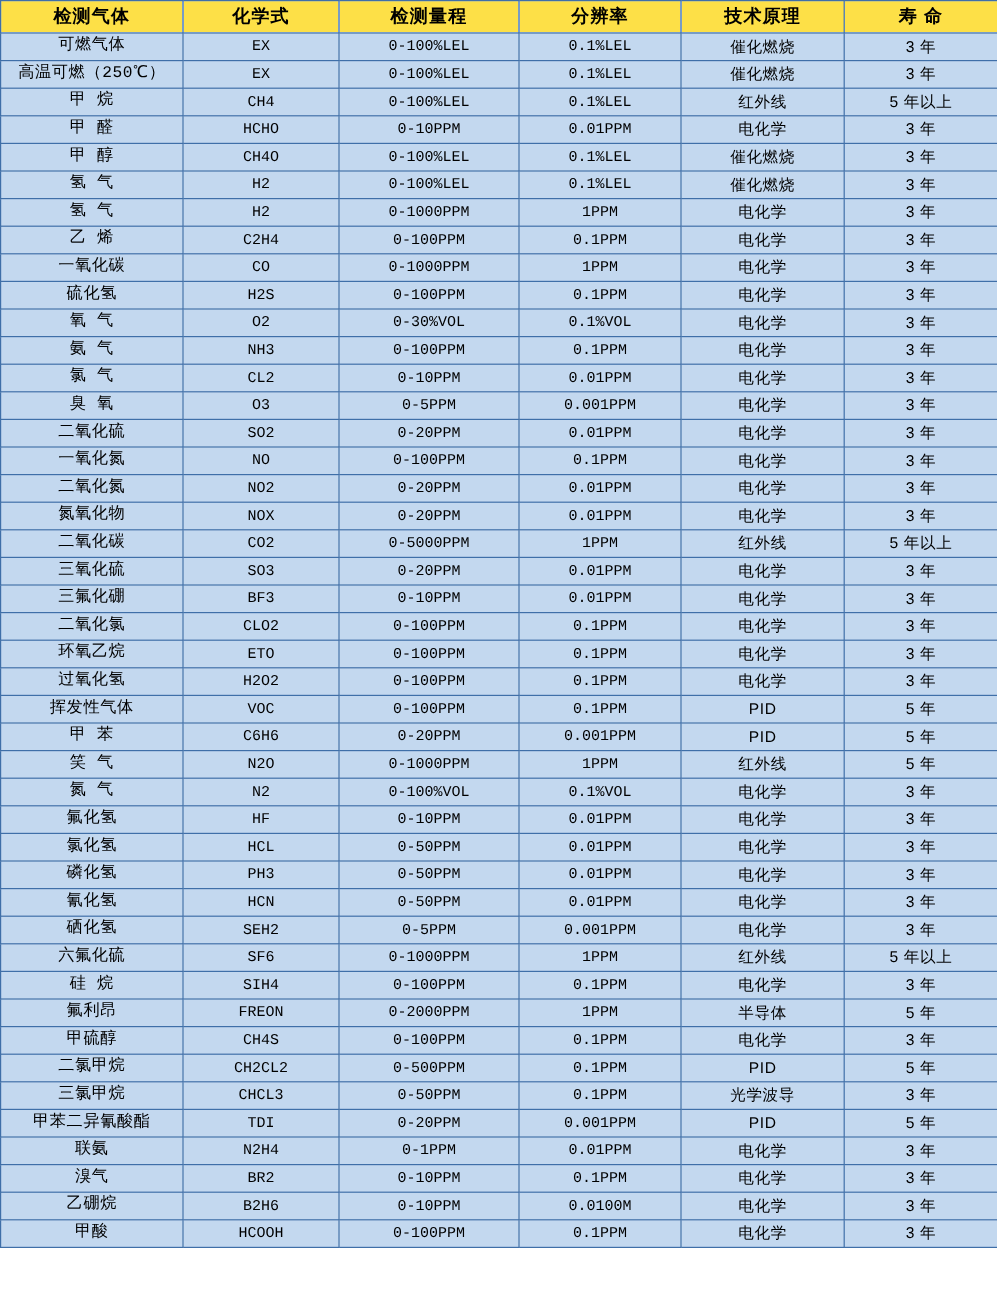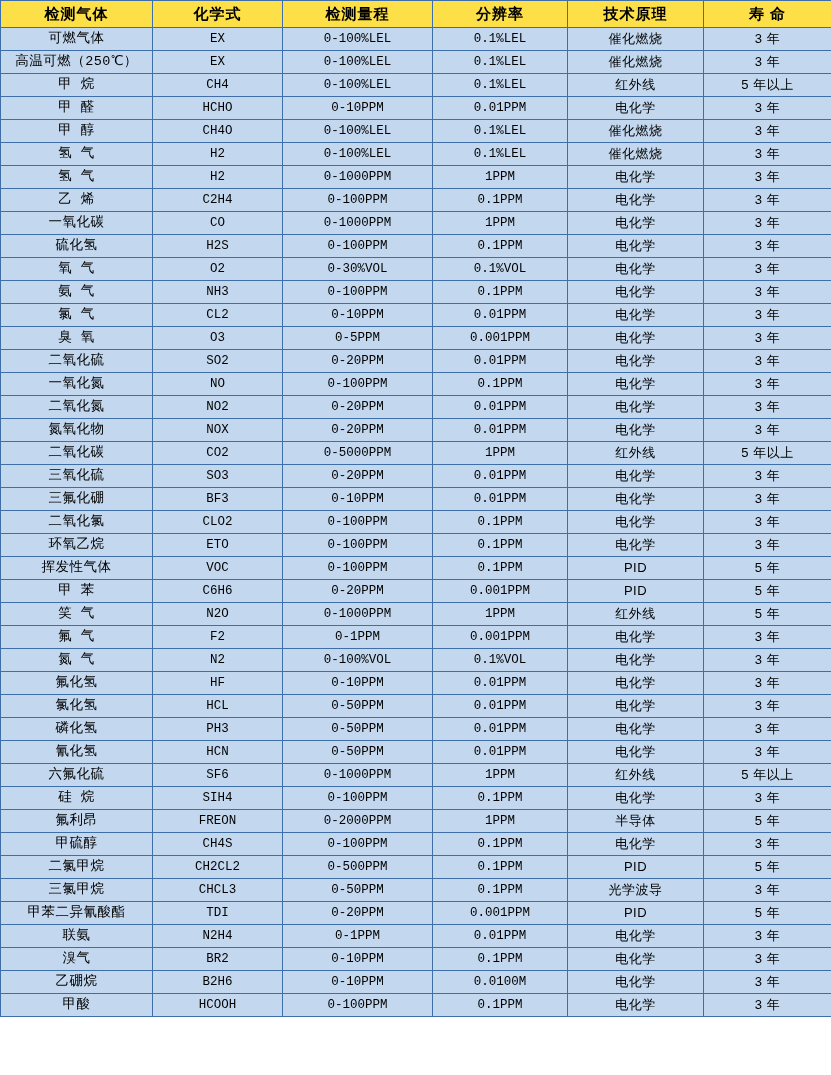--- a/index.html
+++ b/index.html
@@ -274,20 +274,28 @@
         </tr>
         <tr>
           <td class="col-name">环氧乙烷</td>
           <td class="col-formula">ETO</td>
           <td class="col-range">0-100PPM</td>
           <td class="col-res">0.1PPM</td>
           <td class="col-tech">电化学</td>
           <td class="col-life">3 年</td>
         </tr>
         <tr>
+          <td class="col-name">过氧化氢</td>
+          <td class="col-formula">H2O2</td>
+          <td class="col-range">0-100PPM</td>
+          <td class="col-res">0.1PPM</td>
+          <td class="col-tech">电化学</td>
+          <td class="col-life">3 年</td>
+        </tr>
+        <tr>
           <td class="col-name">挥发性气体</td>
           <td class="col-formula">VOC</td>
           <td class="col-range">0-100PPM</td>
           <td class="col-res">0.1PPM</td>
           <td class="col-tech">PID</td>
           <td class="col-life">5 年</td>
         </tr>
         <tr>
           <td class="col-name">甲 苯</td>
           <td class="col-formula">C6H6</td>
@@ -296,28 +304,20 @@
           <td class="col-tech">PID</td>
           <td class="col-life">5 年</td>
         </tr>
         <tr>
           <td class="col-name">笑 气</td>
           <td class="col-formula">N2O</td>
           <td class="col-range">0-1000PPM</td>
           <td class="col-res">1PPM</td>
           <td class="col-tech">红外线</td>
           <td class="col-life">5 年</td>
-        </tr>
-        <tr>
-          <td class="col-name">氟 气</td>
-          <td class="col-formula">F2</td>
-          <td class="col-range">0-1PPM</td>
-          <td class="col-res">0.001PPM</td>
-          <td class="col-tech">电化学</td>
-          <td class="col-life">3 年</td>
         </tr>
         <tr>
           <td class="col-name">氮 气</td>
           <td class="col-formula">N2</td>
           <td class="col-range">0-100%VOL</td>
           <td class="col-res">0.1%VOL</td>
           <td class="col-tech">电化学</td>
           <td class="col-life">3 年</td>
         </tr>
         <tr>
@@ -342,20 +342,28 @@
           <td class="col-range">0-50PPM</td>
           <td class="col-res">0.01PPM</td>
           <td class="col-tech">电化学</td>
           <td class="col-life">3 年</td>
         </tr>
         <tr>
           <td class="col-name">氰化氢</td>
           <td class="col-formula">HCN</td>
           <td class="col-range">0-50PPM</td>
           <td class="col-res">0.01PPM</td>
+          <td class="col-tech">电化学</td>
+          <td class="col-life">3 年</td>
+        </tr>
+        <tr>
+          <td class="col-name">硒化氢</td>
+          <td class="col-formula">SEH2</td>
+          <td class="col-range">0-5PPM</td>
+          <td class="col-res">0.001PPM</td>
           <td class="col-tech">电化学</td>
           <td class="col-life">3 年</td>
         </tr>
         <tr>
           <td class="col-name">六氟化硫</td>
           <td class="col-formula">SF6</td>
           <td class="col-range">0-1000PPM</td>
           <td class="col-res">1PPM</td>
           <td class="col-tech">红外线</td>
           <td class="col-life">5 年以上</td>

